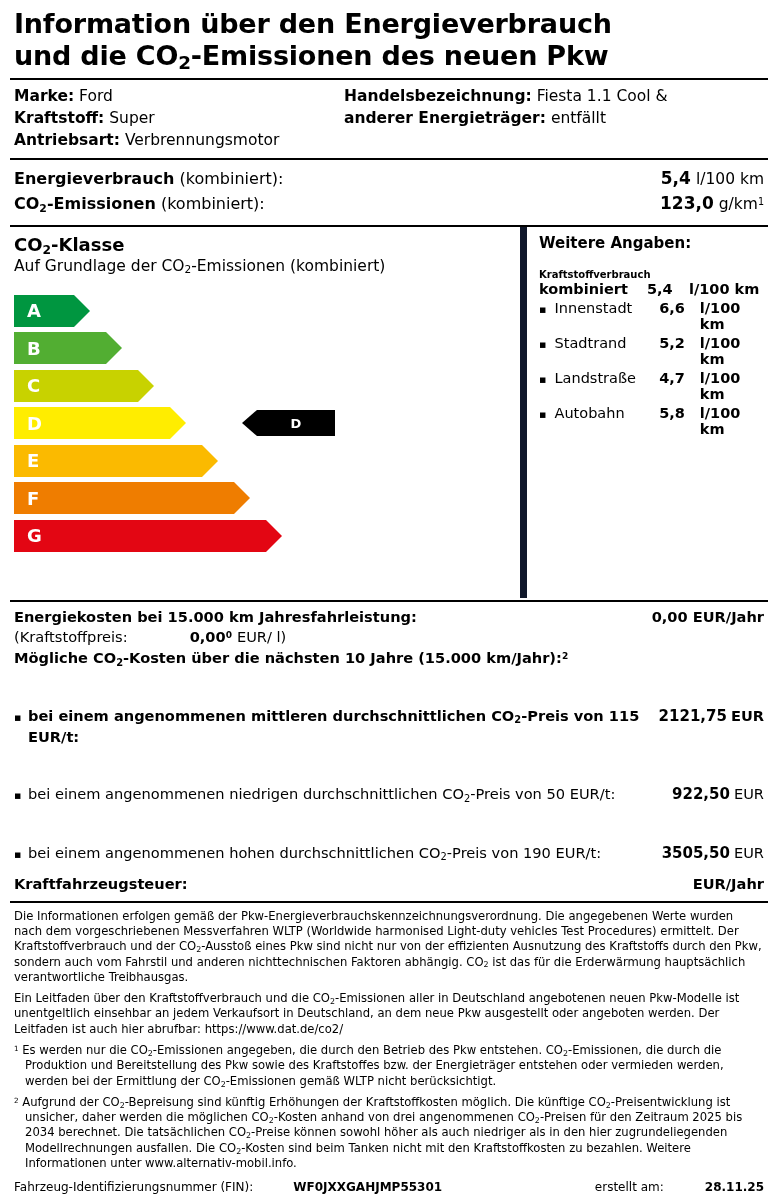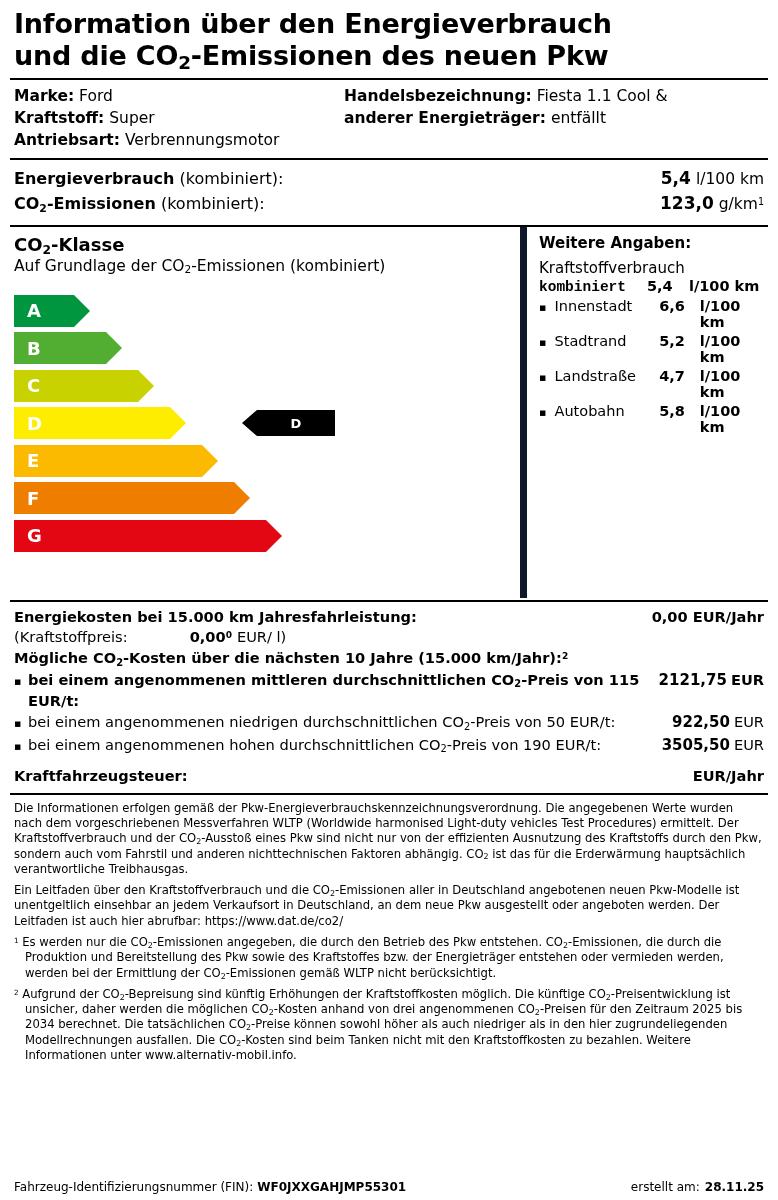--- a/index.html
+++ b/index.html
@@ -142,58 +142,58 @@
     color: #fff;
     font-size: 13px;
     font-weight: bold;
   }
   
   .weitere {
     font-size: 15px;
     font-weight: bold;
   }
   .kv-title {
-    font-size: 15px;
-    font-weight: normal;
-    margin-top: 7px;
+    font-size: 10px;
+    font-weight: bold;
+    margin-top: 17px;
   }
   .kv-row {
     display: flex;
     align-items: baseline;
     font-size: 14.5px;
     margin-top: 3px;
   }
   .kv-row.head { font-weight: bold; margin-top: 1px; }
   .kv-row .bullet {
     width: 16px;
     font-size: 11px;
     line-height: 1;
     color: #000;
   }
   .kv-row .name { width: 108px; }
   .kv-row .num  { width: 42px; font-weight: bold; text-align: left; }
   .kv-row .unit { font-weight: bold; }
-  .kv-row.head .name { width: 108px; font-family: Liberation Mono, monospace; }
+  .kv-row.head .name { width: 108px; }
 
   
   .costs {
     padding: 5px 4px 4px 4px;
     font-size: 14.6px;
     line-height: 1.42;
   }
   .costs .line { display: flex; align-items: baseline; }
   .costs .grow { flex: 1; }
   .costs .bold { font-weight: bold; }
   .costs .cost-row {
     display: flex;
     align-items: baseline;
     margin-top: 1px;
   }
   .costs .cost-row .bullet { width: 14px; font-size: 11px; }
-  .costs .cost-row .txt { flex: 1; }
+  .costs .cost-row .txt { flex: 1; margin-top: 36px; }
   .costs .cost-row .amount { font-weight: bold; font-size: 15px; }
   .costs .cost-row .cur { margin-left: 4px; }
 
   
   .legal {
     padding: 6px 4px 0 4px;
     font-size: 11.6px;
     line-height: 1.32;
   }
   .legal p { margin: 0 0 6px 0; }
@@ -203,20 +203,21 @@
   
   .footer {
     position: absolute;
     left: 10px;
     right: 10px;
     bottom: 6px;
     display: flex;
     align-items: baseline;
     font-size: 12px;
     padding: 0 4px;
+    gap: 36px;
   }
   .footer .fin-label { }
   .footer .fin-val { font-weight: bold; margin-left: 4px; text-align: center; }
   .footer .spacer { flex: 1; }
   .footer .date-label { }
   .footer .date-val { font-weight: bold; margin-left: 5px; }
 </style>
 </head>
 <body>
 

